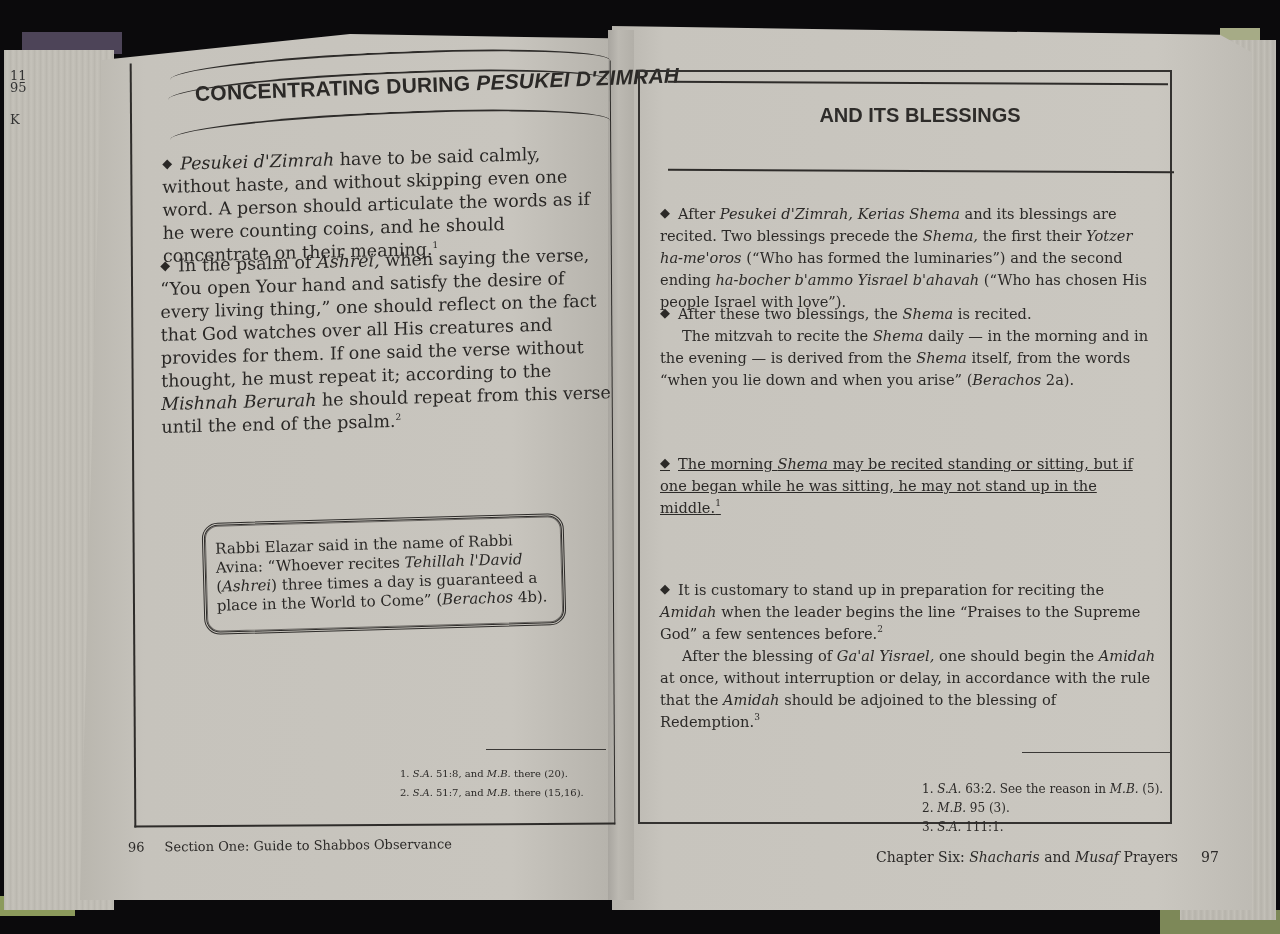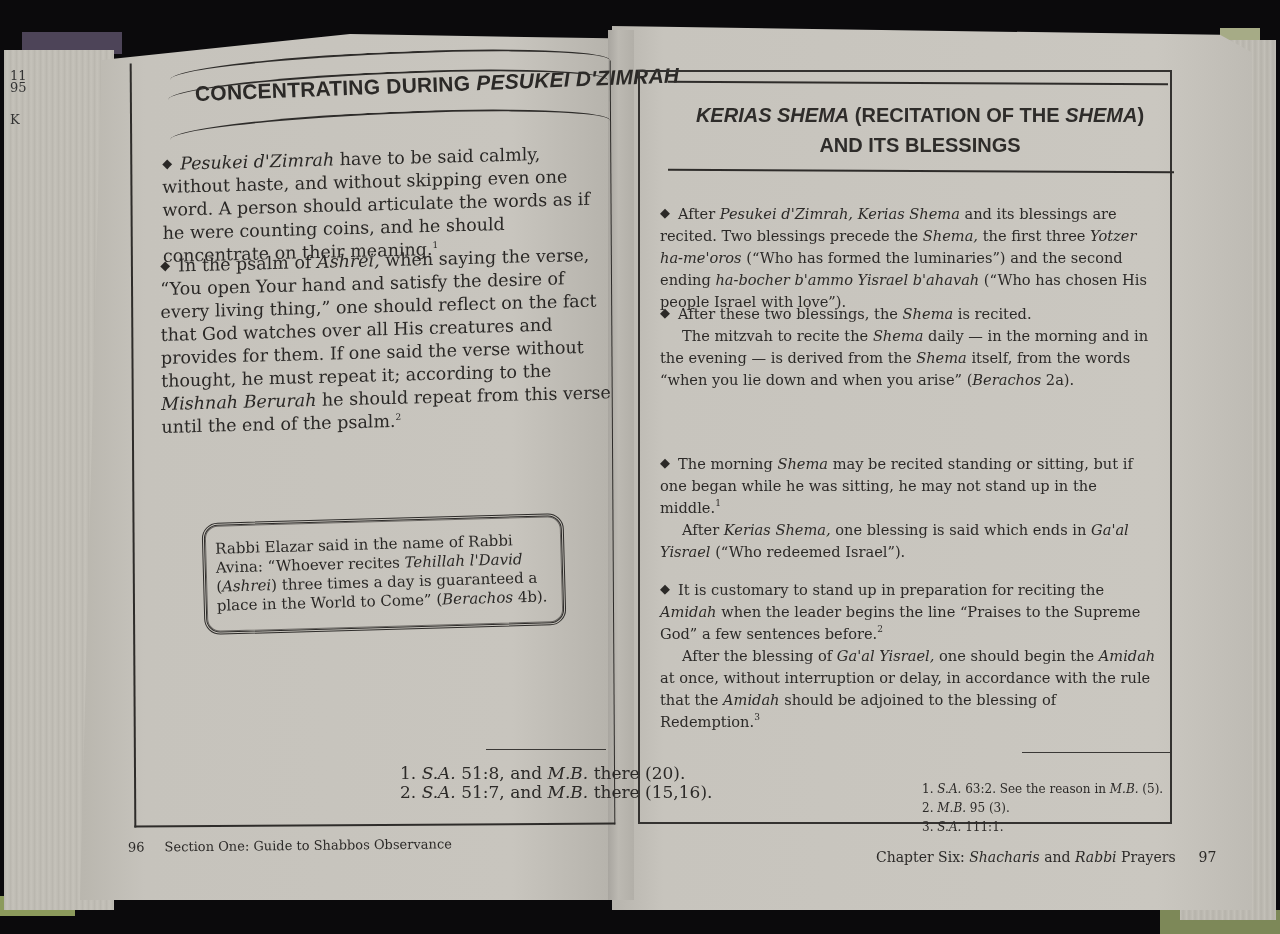--- a/index.html
+++ b/index.html
@@ -69,21 +69,21 @@
   .quote-box {
     position: absolute; left: 203px; top: 518px; width: 362px; height: 112px;
     border: 3px double #2e2c2a; border-radius: 16px;
     padding: 14px 10px 8px 10px; box-sizing: border-box;
     font-size: 15px; line-height: 19px; color: #2a2826;
     transform: rotate(-1.6deg);
     box-shadow: inset 0 0 0 1px #6b6864;
   }
 
   .footnote-rule-left { position: absolute; left: 486px; top: 749px; width: 120px; height: 1px; background: #3a3836; }
-  .footnotes-left { position: absolute; left: 400px; top: 764px; width: 220px; font-size: 17px; line-height: 19px; color: #2c2a28; }
+  .footnotes-left { position: absolute; left: 400px; top: 764px; width: 220px; font-size: 10px; line-height: 19px; color: #2c2a28; }
   .footnotes-left div { white-space: nowrap; }
 
   .running-left {
     position: absolute; left: 128px; top: 838px; font-size: 13px; color: #2c2a28; white-space: nowrap;
     transform: rotate(-0.6deg);
   }
   .running-left .num { margin-right: 20px; }
 
   
   .frame-right {
@@ -94,21 +94,21 @@
     position: absolute; left: 660px; top: 100px; width: 520px; text-align: center;
     font-family: "Liberation Sans", sans-serif; font-weight: bold; font-size: 20px;
     line-height: 30px; color: #2e2c2a;
   }
   .title-right i { font-style: italic; }
 
   .para-right { position: absolute; left: 660px; width: 496px; font-size: 14.6px; line-height: 22px; color: #2c2a28; }
   .para-right .indent { display: block; text-indent: 22px; }
   .pr-1 { top: 202px; }
   .pr-2 { top: 302px; }
-  .pr-3 { top: 452px; }
+  .pr-3 { top: 452px; text-decoration: underline; }
   .pr-4 { top: 578px; }
 
   .footnote-rule-right { position: absolute; left: 1022px; top: 752px; width: 148px; height: 1px; background: #3a3836; }
   .footnotes-right { position: absolute; left: 922px; top: 760px; width: 250px; font-size: 12px; line-height: 19px; color: #2c2a28; margin-top: 20px; }
 
   .running-right { position: absolute; left: 876px; top: 849px; font-size: 14px; color: #2c2a28; white-space: nowrap; }
   .running-right .num { margin-left: 23px; }
 
   .edge-marks { position: absolute; left: 10px; top: 70px; font-size: 13px; color: #333; line-height: 12px; }
 </style>
@@ -162,45 +162,43 @@
 
 <div class="running-left">
   <span class="num">96</span><span>Section One:  Guide to Shabbos Observance</span>
 </div>
 
 <div class="frame-right"></div>
 <div class="rule" style="left:668px; top:82px; width:500px; transform:rotate(0.3deg);"></div>
 <div class="rule" style="left:668px; top:170px; width:506px; transform:rotate(0.3deg);"></div>
 
 <div class="title-right">
-  <div><i>KERIAS SHEMA</i><span> (RECITATION OF THE </span><i>SHEMA</i><span>)</span></div>
   <div>AND ITS BLESSINGS</div>
 </div>
 
 <div class="para-right pr-1">
-  <span class="bullet">◆</span><span>After </span><i>Pesukei d'Zimrah, Kerias Shema</i><span> and its blessings are recited. Two blessings precede the </span><i>Shema,</i><span> the first three </span><i>Yotzer ha-me'oros</i><span> (“Who has formed the luminaries”) and the second ending </span><i>ha-bocher b'ammo Yisrael b'ahavah</i><span> (“Who has chosen His people Israel with love”).</span>
+  <span class="bullet">◆</span><span>After </span><i>Pesukei d'Zimrah, Kerias Shema</i><span> and its blessings are recited. Two blessings precede the </span><i>Shema,</i><span> the first their </span><i>Yotzer ha-me'oros</i><span> (“Who has formed the luminaries”) and the second ending </span><i>ha-bocher b'ammo Yisrael b'ahavah</i><span> (“Who has chosen His people Israel with love”).</span>
 </div>
 
 <div class="para-right pr-2">
   <span class="bullet">◆</span><span>After these two blessings, the </span><i>Shema</i><span> is recited.</span>
   <span class="indent"><span>The mitzvah to recite the </span><i>Shema</i><span> daily — in the morning and in the evening — is derived from the </span><i>Shema</i><span> itself, from the words “when you lie down and when you arise” (</span><i>Berachos</i><span> 2a).</span></span>
 </div>
 
 <div class="para-right pr-3">
   <span class="bullet">◆</span><span>The morning </span><i>Shema</i><span> may be recited standing or sitting, but if one began while he was sitting, he may not stand up in the middle.</span><sup>1</sup>
-  <span class="indent"><span>After </span><i>Kerias Shema,</i><span> one blessing is said which ends in </span><i>Ga'al Yisrael</i><span> (“Who redeemed Israel”).</span></span>
 </div>
 
 <div class="para-right pr-4">
   <span class="bullet">◆</span><span>It is customary to stand up in preparation for reciting the </span><i>Amidah</i><span> when the leader begins the line “Praises to the Supreme God” a few sentences before.</span><sup>2</sup>
   <span class="indent"><span>After the blessing of </span><i>Ga'al Yisrael,</i><span> one should begin the </span><i>Amidah</i><span> at once, without interruption or delay, in accordance with the rule that the </span><i>Amidah</i><span> should be adjoined to the blessing of Redemption.</span><sup>3</sup></span>
 </div>
 
 <div class="footnote-rule-right"></div>
 <div class="footnotes-right">
   <div><span>1.</span> <i>S.A.</i><span> 63:2. See the reason in </span><i>M.B.</i><span> (5).</span></div>
   <div><span>2.</span> <i>M.B.</i><span> 95 (3).</span></div>
   <div><span>3.</span> <i>S.A.</i><span> 111:1.</span></div>
 </div>
 
 <div class="running-right">
-  <span>Chapter Six:  </span><i>Shacharis</i><span> and </span><i>Rabbi</i><span> Prayers</span><span class="num">97</span>
+  <span>Chapter Six:  </span><i>Shacharis</i><span> and </span><i>Musaf</i><span> Prayers</span><span class="num">97</span>
 </div>
 
 </body></html>

